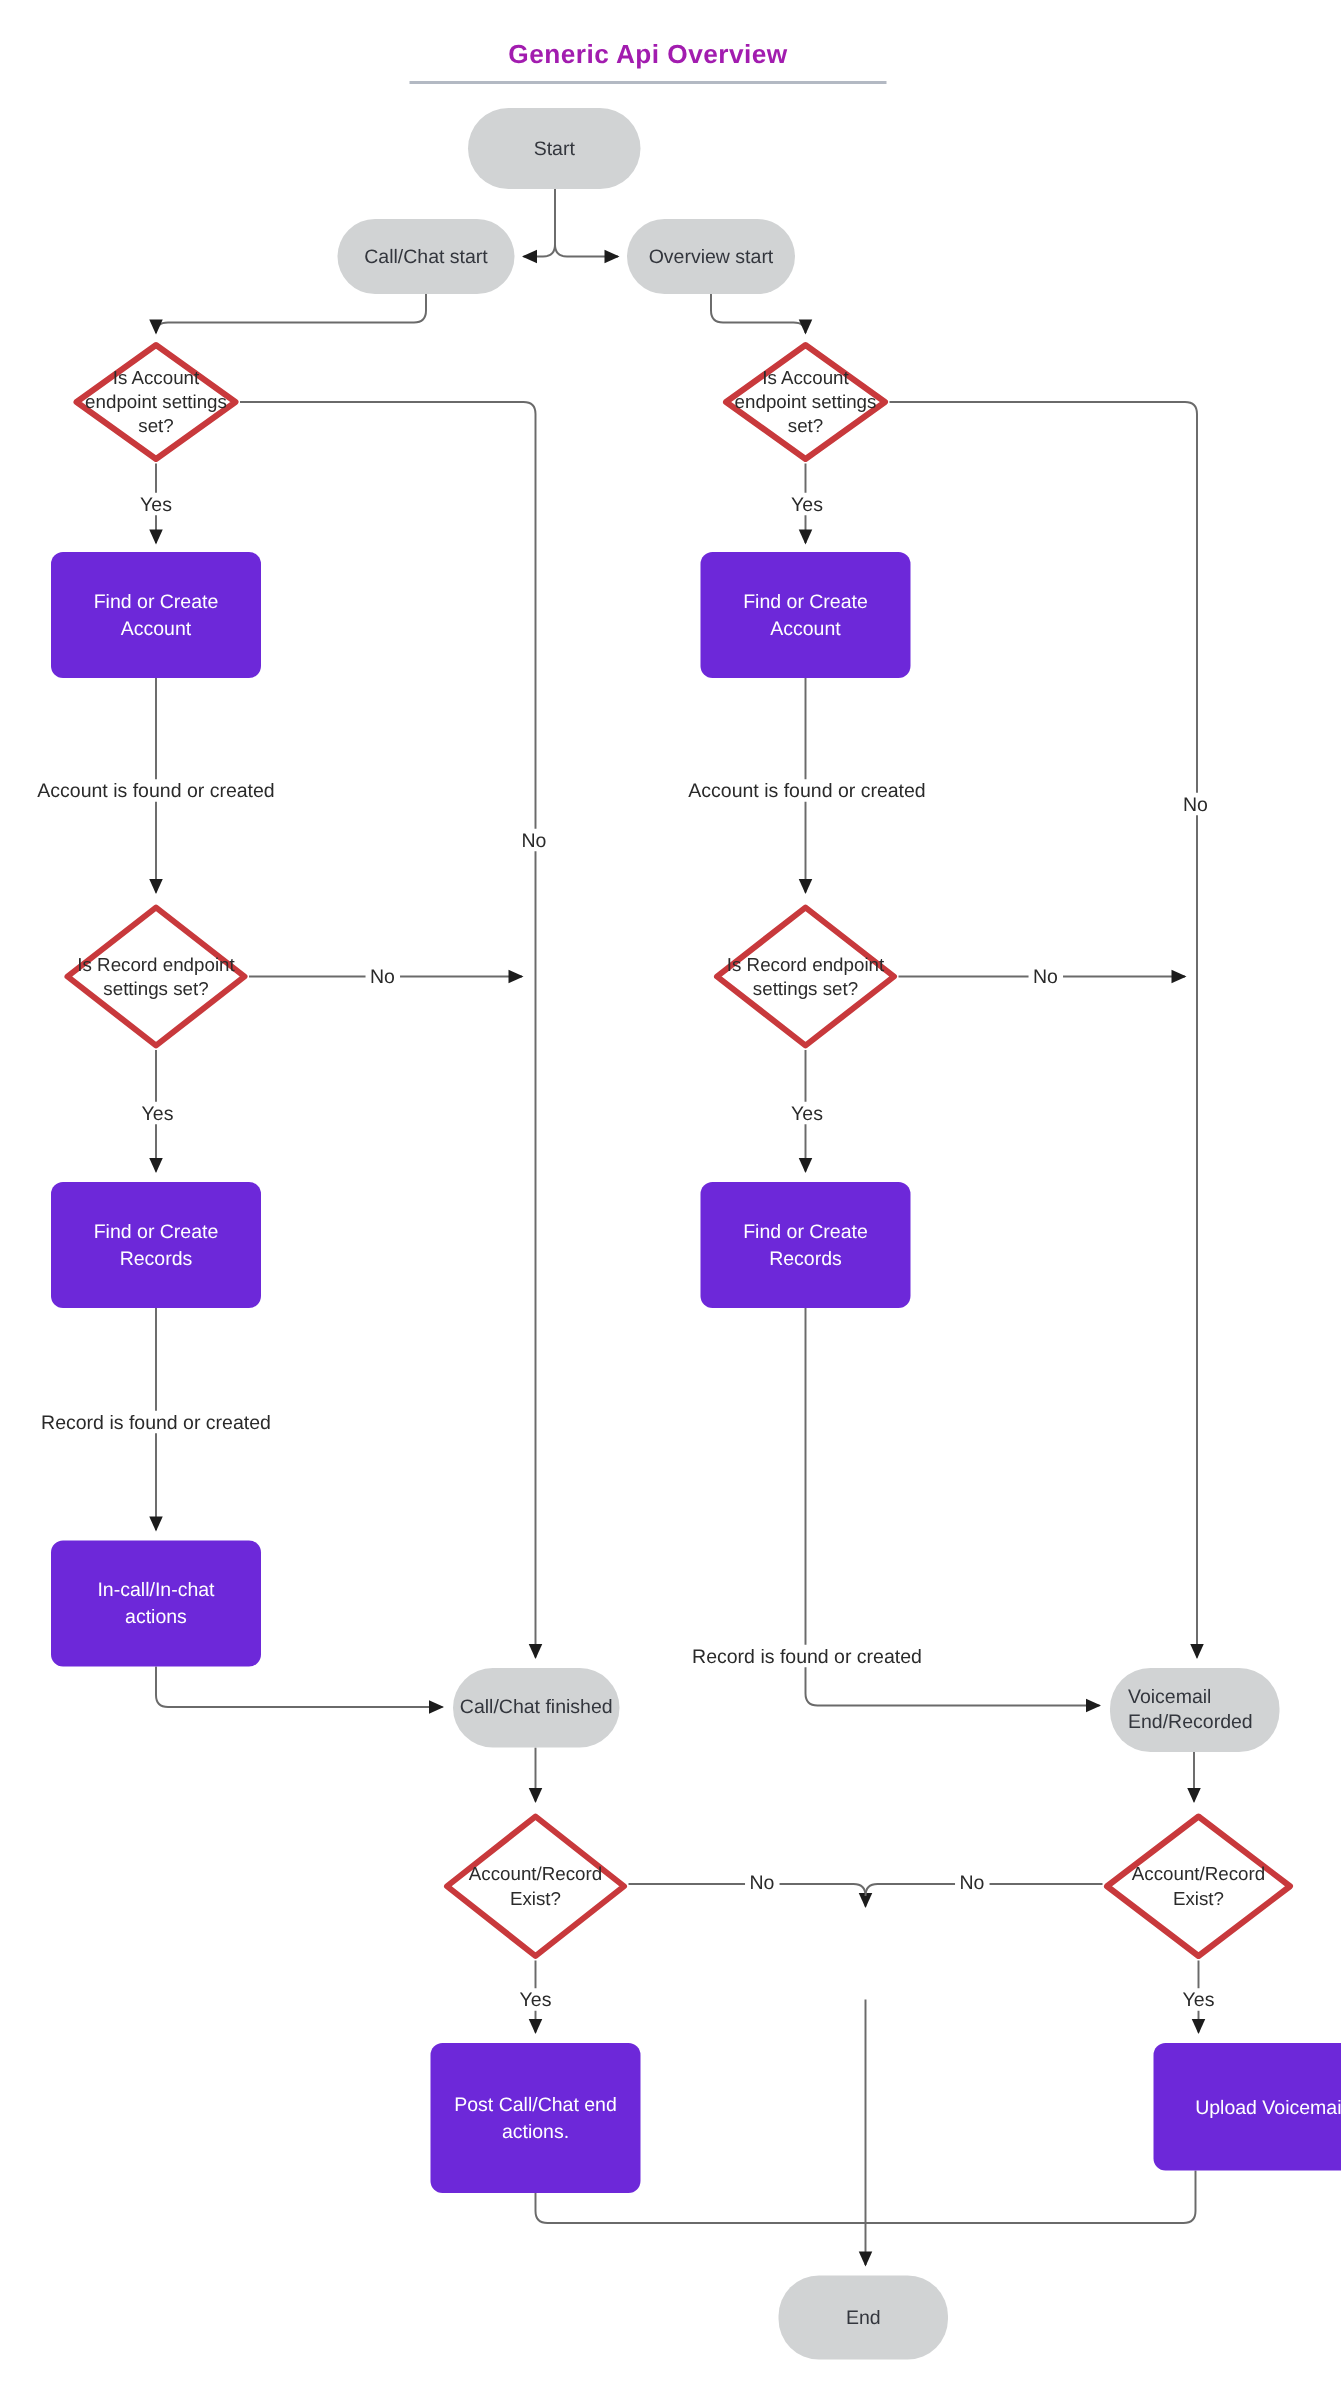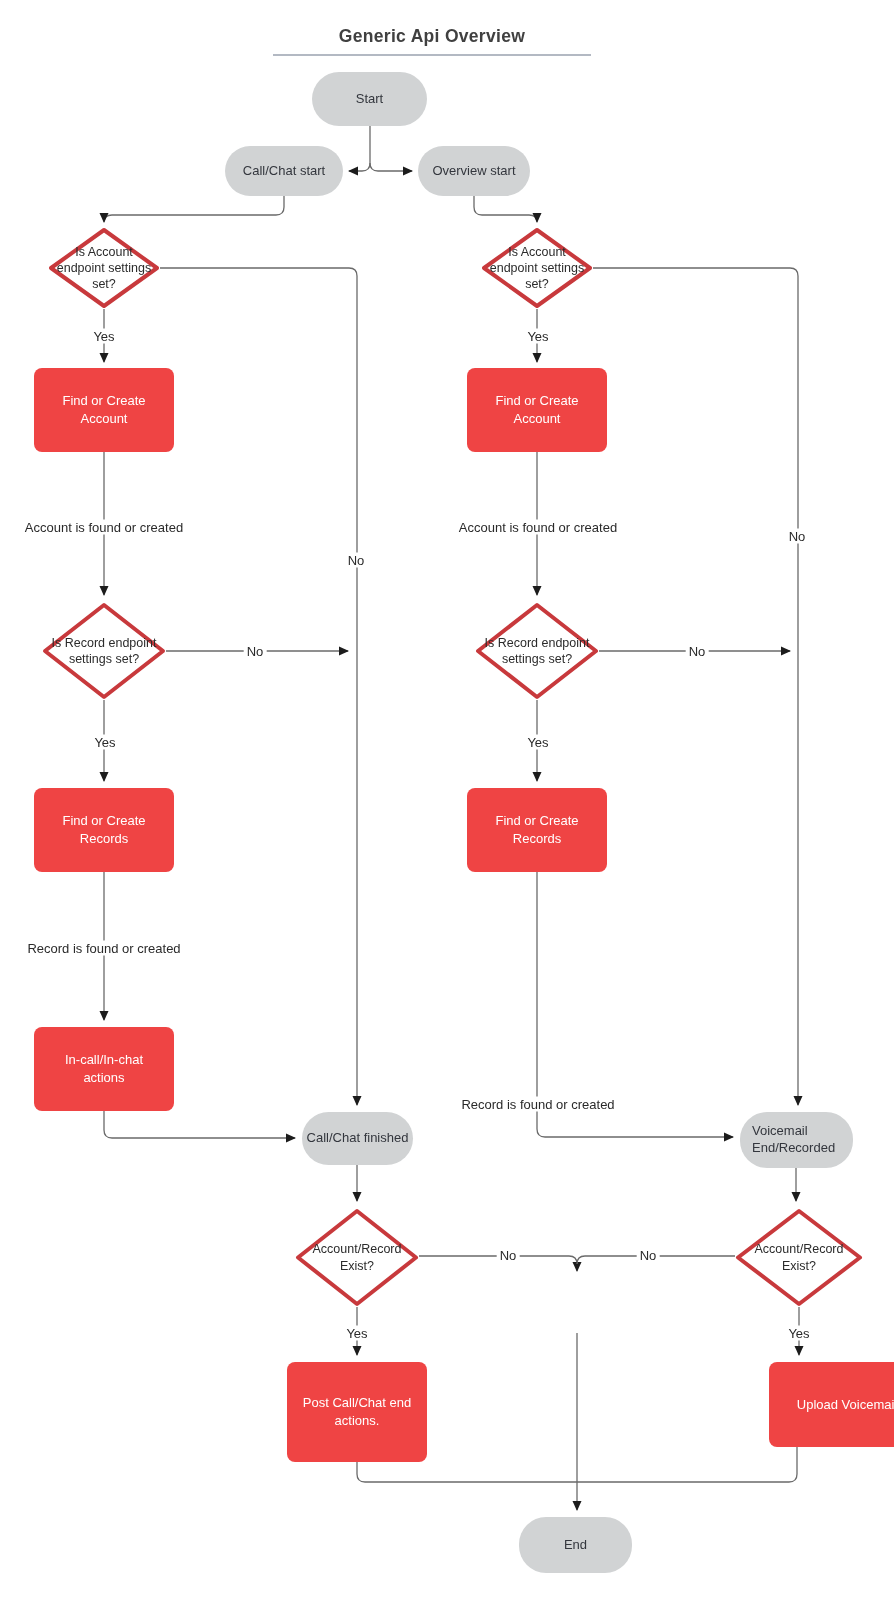--- a/index.html
+++ b/index.html
@@ -1,24 +1,24 @@
 <!DOCTYPE html>
 <html><head>
 <meta charset="utf-8">
 <style>
   html,body{margin:0;padding:0;background:#ffffff;}
   body{font-family:"Liberation Sans", sans-serif;}
   .canvas{position:relative;width:894px;height:1600px;background:#ffffff;overflow:hidden;}
   .edges{position:absolute;left:0;top:0;width:894px;height:1600px;}
   .title{position:absolute;left:273px;top:26px;width:318px;text-align:center;
-         font-size:17.5px;font-weight:bold;color:#404040;letter-spacing:.3px;
+         font-size:17.5px;font-weight:bold;color:#a21caf;letter-spacing:.3px;
          padding-bottom:7px;border-bottom:2px solid #b3b9c3;}
   .term{position:absolute;background:#d1d3d4;border-radius:27px;display:flex;align-items:center;
         justify-content:center;text-align:left;font-size:13px;color:#33363d;line-height:1.3;}
-  .proc{position:absolute;background:#ef4444;border-radius:8px;display:flex;align-items:center;
+  .proc{position:absolute;background:#6d28d9;border-radius:8px;display:flex;align-items:center;
         justify-content:center;text-align:center;font-size:13px;color:#ffffff;line-height:1.35;
         padding:0 10px;box-sizing:border-box;}
   .dec{position:absolute;}
   .dec svg{position:absolute;left:0;top:0;display:block;}
   .dlabel{position:absolute;top:0;height:100%;left:50%;transform:translateX(-50%);
           display:flex;align-items:center;justify-content:center;text-align:center;
           font-size:12.5px;color:#2b2b2b;line-height:1.3;}
   .elabel{position:absolute;transform:translate(-50%,-50%);background:#ffffff;
           font-size:13px;color:#2a2a2a;padding:0 3px;white-space:nowrap;}
 </style>

